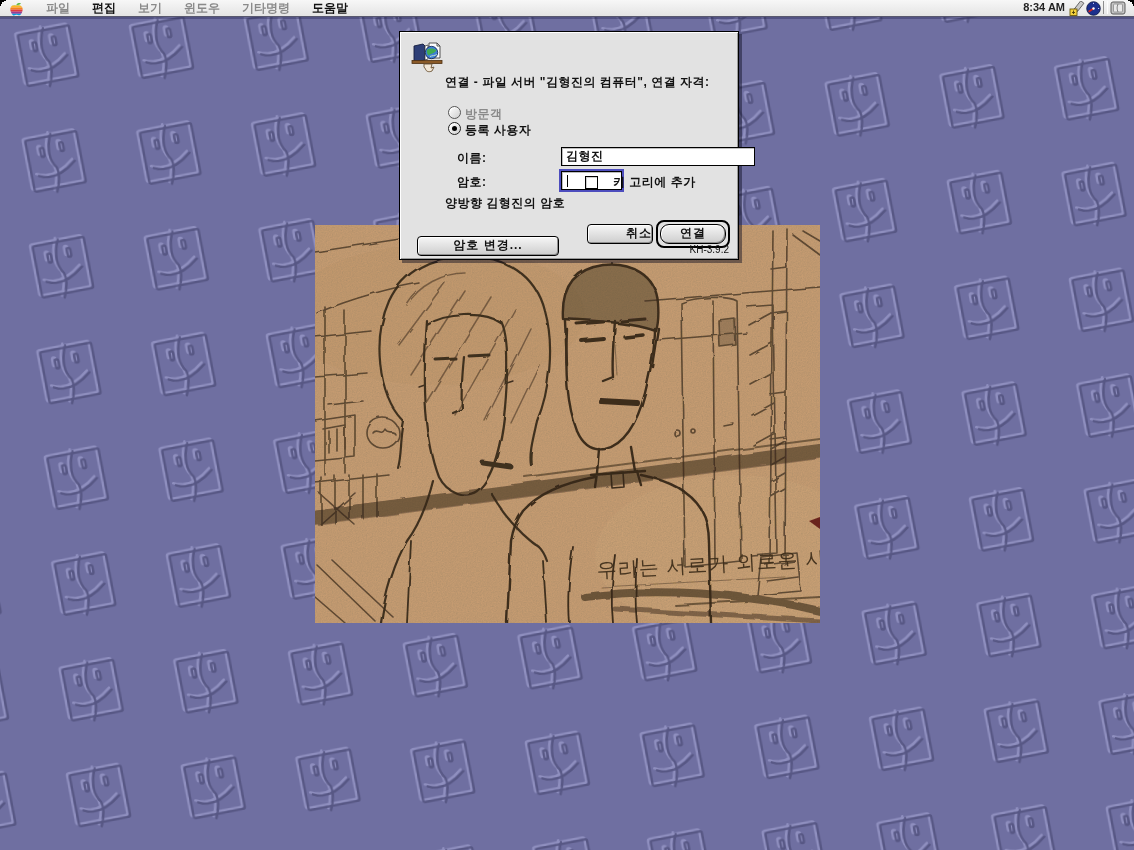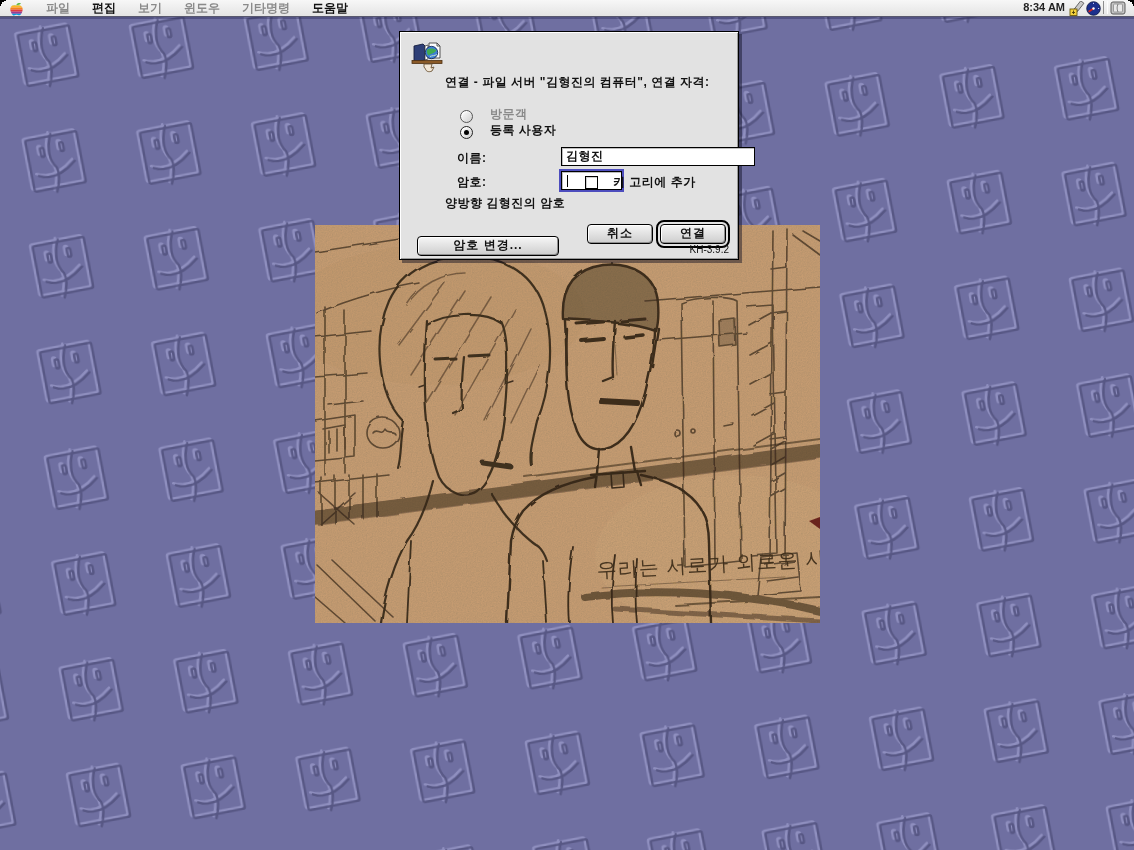--- a/index.html
+++ b/index.html
@@ -28,44 +28,44 @@
   
   #artwork{position:absolute;left:315px;top:225px;width:505px;height:398px;z-index:5;}
 
   
   #dialog{position:absolute;left:399px;top:31px;width:338px;height:227px;z-index:20;
     background:#e2e2e2;border:1px solid #000;
     box-shadow:3px 3px 0 rgba(10,10,30,.45), inset 1px 1px 0 #ffffff, inset -1px -1px 0 #9a9a9a;
     font-size:12px;font-weight:bold;color:#111;letter-spacing:.5px;}
   #dlg-icon{position:absolute;left:10px;top:8px;}
   #dlg-title{position:absolute;left:45px;top:42px;width:285px;}
-  .radio-row{position:absolute;left:60px;display:flex;align-items:flex-end;gap:17px;}
+  .radio-row{position:absolute;left:48px;display:flex;align-items:flex-start;gap:4px;}
   .radio{width:11px;height:11px;border-radius:50%;border:1px solid #555;
     background:linear-gradient(135deg,#ffffff,#cfcfcf);box-shadow:inset 1px 1px 1px rgba(255,255,255,.9);}
   .radio.sel{display:flex;align-items:center;justify-content:center;border-color:#222;}
   .radio.sel::after{content:"";width:5px;height:5px;border-radius:50%;background:#000;}
   .dimtext{color:#8a8a8a;}
   .fld-label{position:absolute;left:57px;}
   .textfield{position:absolute;background:#fff;border:1px solid #000;
     box-shadow:inset 1px 1px 0 #bfbfbf;display:flex;align-items:center;padding-left:4px;margin-left:48px;}
   #name-field{left:113px;top:115px;width:188px;height:17px;}
   #pass-field{left:113px;top:139px;width:55px;height:17px;box-shadow:inset 1px 1px 0 #bfbfbf,0 0 0 2px #4d4dbe;}
   .caret{width:1px;height:12px;background:#000;margin-left:1px;}
   .checkbox-row{position:absolute;left:185px;top:142px;display:flex;align-items:center;gap:15px;}
   .checkbox{width:11px;height:11px;border:1px solid #000;background:#fff;box-shadow:inset 1px 1px 0 #cfcfcf;}
   #dlg-note{position:absolute;left:45px;top:163px;}
   .btn{position:absolute;height:18px;border:1px solid #000;border-radius:4px;
     background:linear-gradient(#f6f6f6,#cdcdcd);
     box-shadow:inset 1px 1px 0 #ffffff, inset -1px -1px 0 #8f8f8f;
     font-size:12px;font-weight:bold;color:#111;text-align:center;line-height:17px;letter-spacing:1px;cursor:default;}
   #btn-change{left:17px;top:204px;width:140px;}
-  #btn-cancel{left:187px;top:192px;width:64px;}
+  #btn-cancel{left:187px;top:192px;width:64px;text-align:right;}
   #default-ring{position:absolute;left:256px;top:188px;width:70px;height:24px;
     border:2px solid #000;border-radius:8px;background:#e2e2e2;}
-  #btn-connect{left:2px;top:2px;width:64px;position:absolute;}
+  #btn-connect{left:2px;top:2px;width:64px;position:absolute;border-radius:9px;}
   #dlg-version{position:absolute;right:9px;top:212px;font-size:10px;font-weight:normal;letter-spacing:0;}
 </style>
 </head>
 <body>
 
 <div id="screen">
 
   <svg id="pattern" width="1134" height="834">
     <defs>
       <g id="fface" stroke-width="2.4" fill="none" stroke-linecap="round">

